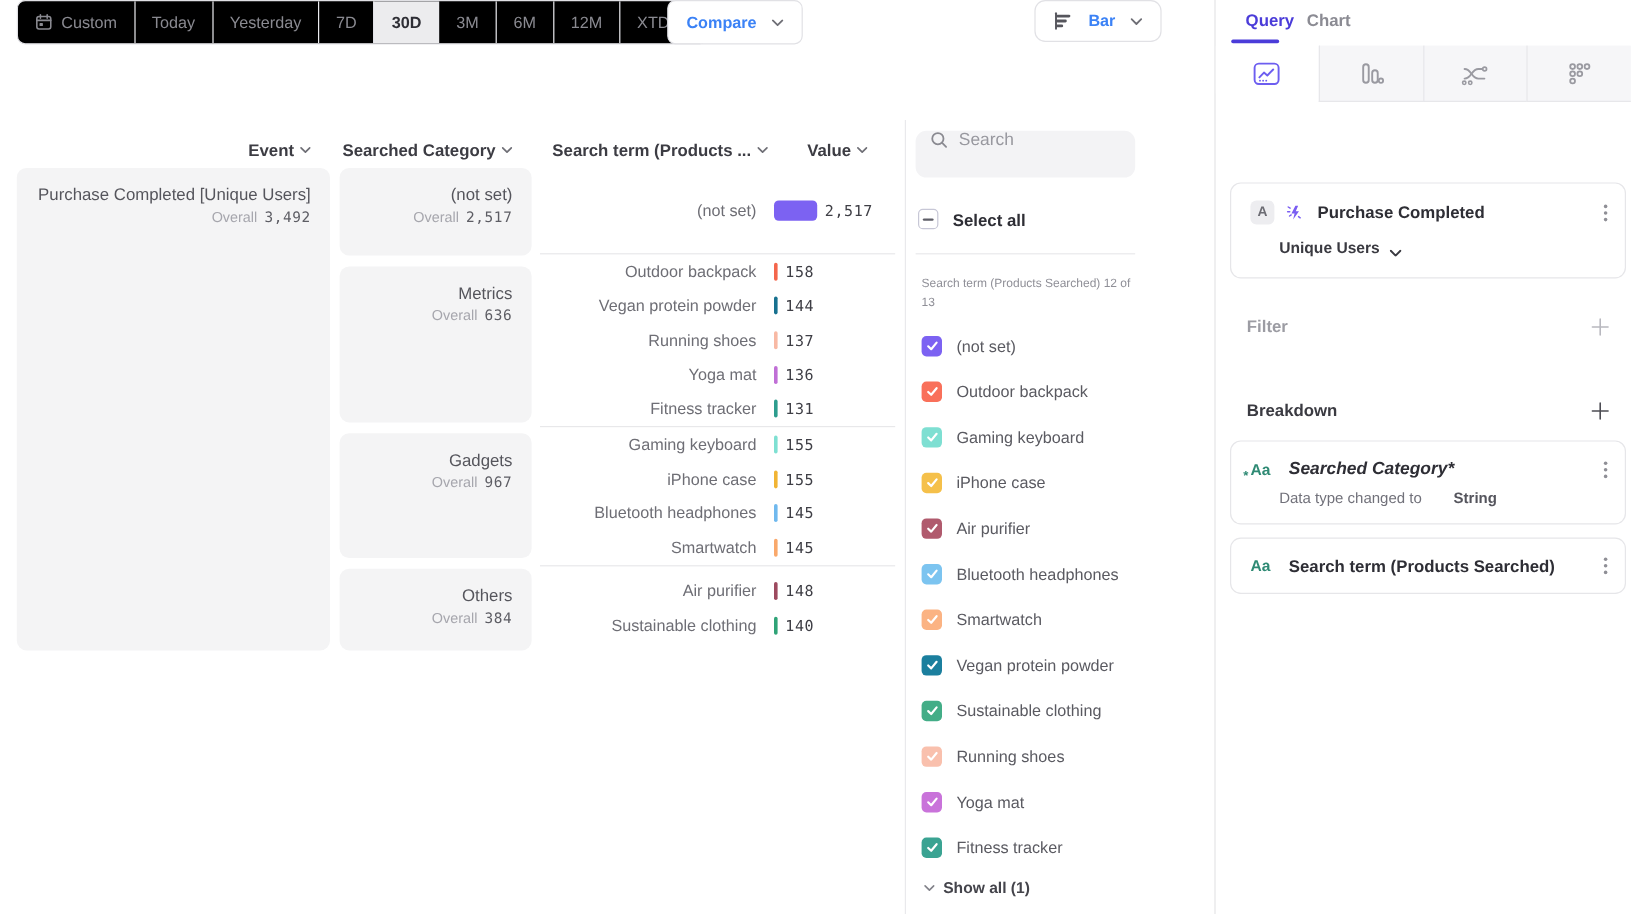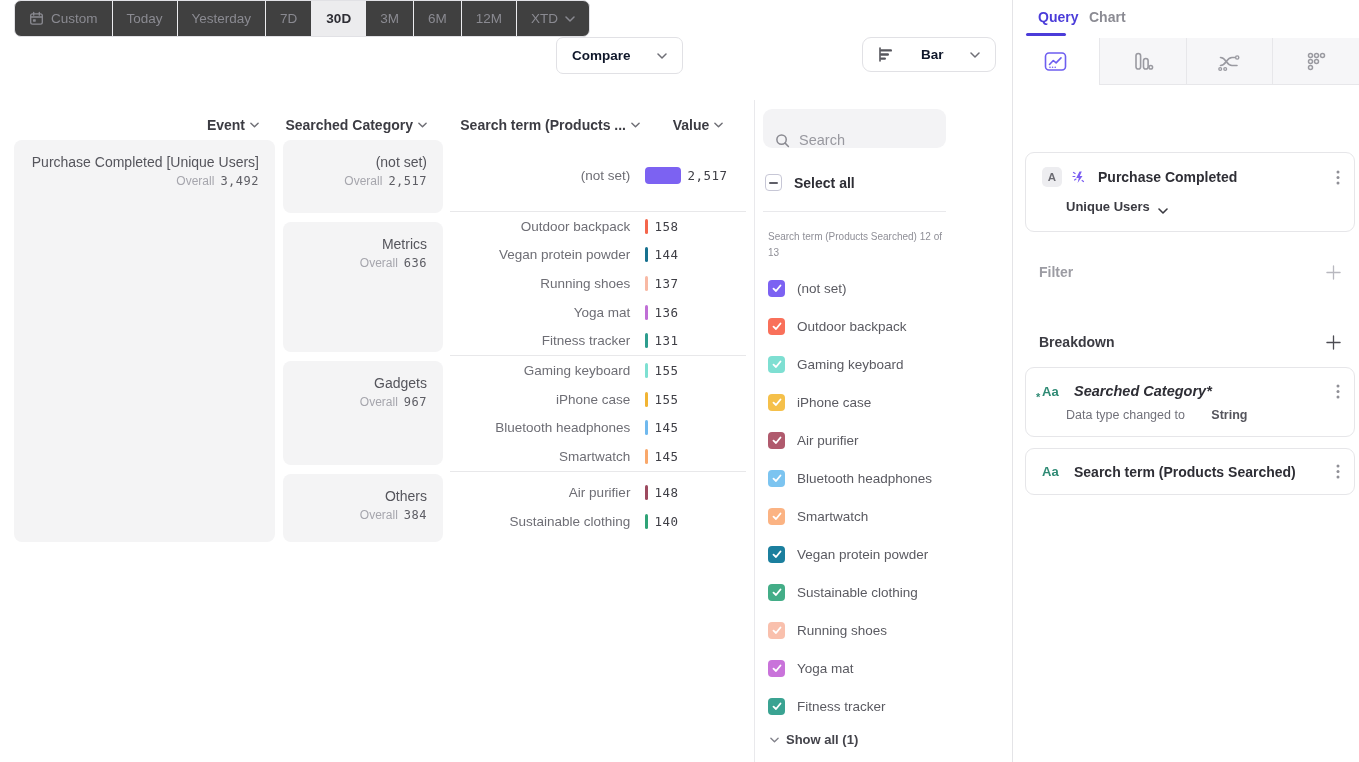--- a/index.html
+++ b/index.html
@@ -3,28 +3,28 @@
 <meta charset="utf-8">
 <style>
   * { margin:0; padding:0; box-sizing:border-box; }
   html,body { width:1359px; height:762px; background:#fff; overflow:hidden;
     font-family:"Liberation Sans", sans-serif; color:#3a3a41; }
   .mono { font-family:"DejaVu Sans Mono", monospace; letter-spacing:.5px; }
 
   
   #toolbar { position:absolute; left:0; top:49; width:1012px; height:37px; }
   .seg-group { position:absolute; left:14px; top:0; display:flex; height:37px;
-    border:1px solid #e1e1e5; border-radius:7px; overflow:hidden; background:#404040; }
+    border:1px solid #e1e1e5; border-radius:7px; overflow:hidden; background:#000000; }
   .seg { display:flex; align-items:center; gap:7px; padding:0 14px; font-size:13.5px;
     color:#8a8a91; border-left:1px solid #ececef; cursor:pointer; white-space:nowrap; }
   .seg:first-child { border-left:none; }
   .seg.selected { background:#ececee; color:#2e2e35; font-weight:700; }
-  .btn { position:absolute; display:flex; align-items:center; gap:26px; height:37px;
+  .btn { position:absolute; display:flex; align-items:center; gap:12px; height:37px;
     padding:0 15px; border:1px solid #e1e1e5; border-radius:7px; background:#fff;
-    font-size:13.5px; font-weight:600; color:#0f172a; cursor:pointer;margin-top:37px; }
+    font-size:13.5px; font-weight:600; color:#3b82f6; cursor:pointer; }
   #compare-btn { left:556px; top:0; }
   #bar-select { left:862px; top:0; height:35px; border-radius:9px; }
 
   
   .col-head { position:absolute; top:114px; height:22px; display:flex; align-items:center;
     justify-content:flex-end; gap:5px; font-size:14px; font-weight:600; color:#3c3c43; cursor:pointer; }
   #head-event { left:14px;  width:245px; }
   #head-category { left:283px; width:144px; }
   #head-term { left:450px; width:190px; }
   #head-value { left:650px; width:96px; justify-content:center; }
@@ -45,21 +45,21 @@
   .term-label { width:190px; text-align:right; font-size:13.5px; color:#6e6e75;
     padding-right:0; white-space:nowrap; }
   .term-barwrap { width:106px; display:flex; align-items:center; margin-left:15px; }
   .term-bar { height:15px; border-radius:2px; flex:0 0 auto; }
   .term-bar.big { height:17px; border-radius:4px; }
   .term-value { margin-left:6px; font-size:12.5px; color:#3f3f46; }
 
   
   #vdiv-filter { position:absolute; left:754px; top:100px; width:1px; height:662px; background:#e9e9ec; }
   #search-box { position:absolute; left:763px; top:109px; width:183px; height:39px;
-    background:#f3f3f5; border-radius:9px; display:flex; align-items:flex-end; padding:0 12px; gap:9px; }
+    background:#f3f3f5; border-radius:9px; display:flex; align-items:flex-start; padding:0 12px; gap:9px; }
   #search-input { border:none; outline:none; background:transparent; font-size:14.5px;
     color:#3a3a41; width:130px; font-family:"Liberation Sans",sans-serif; }
   #search-input::placeholder { color:#98989f; }
   #select-all-row { position:absolute; left:765px; top:174px; display:flex; align-items:center;
     gap:12px; cursor:pointer; }
   #select-all-box { width:17px; height:17px; border:1.5px solid #c7c7d6; border-radius:4px;
     display:flex; align-items:center; justify-content:center; background:#fff; }
   #select-all-box .dash { width:9px; height:2px; background:#5f5f68; border-radius:1px; }
   #select-all-label { font-size:14px; font-weight:700; color:#2e2e35; }
   #filter-hr { position:absolute; left:763px; top:211px; width:183px; height:1px; background:#e9e9ec; }

